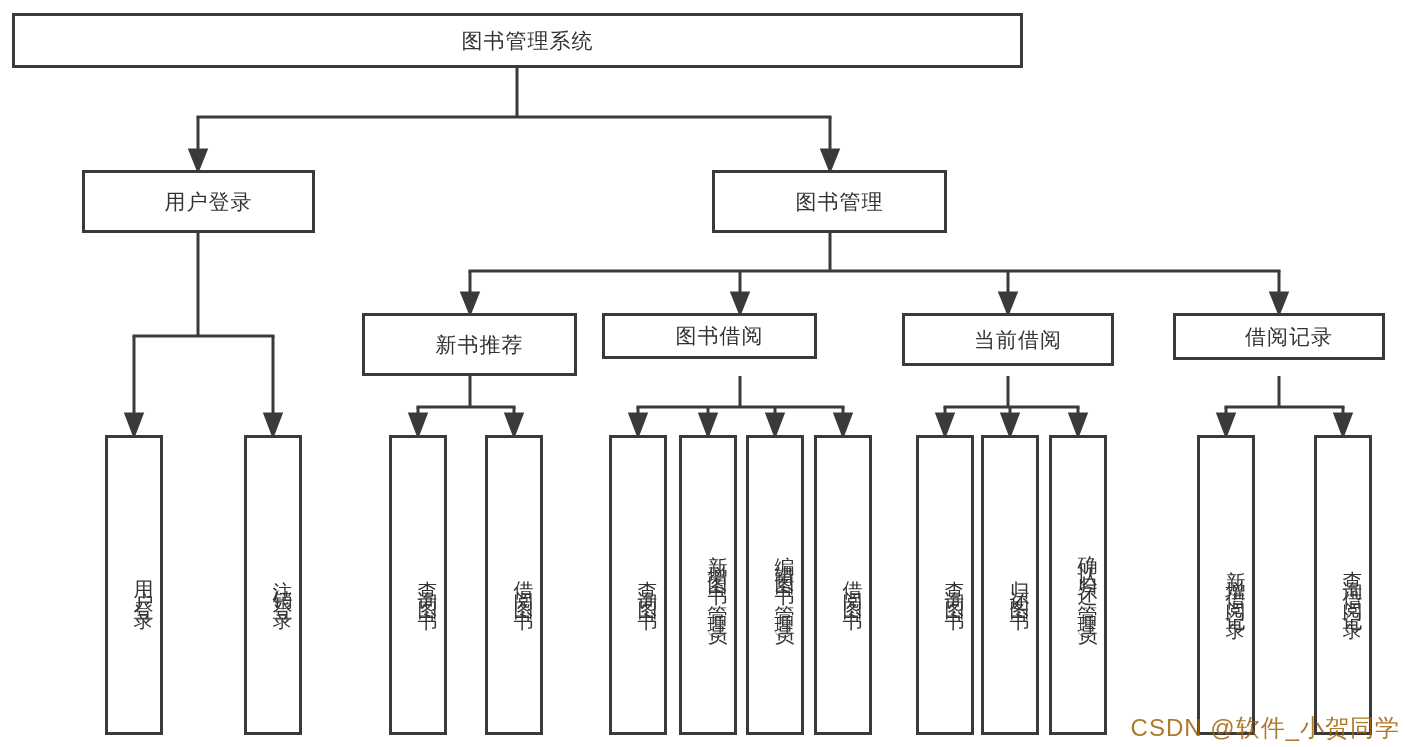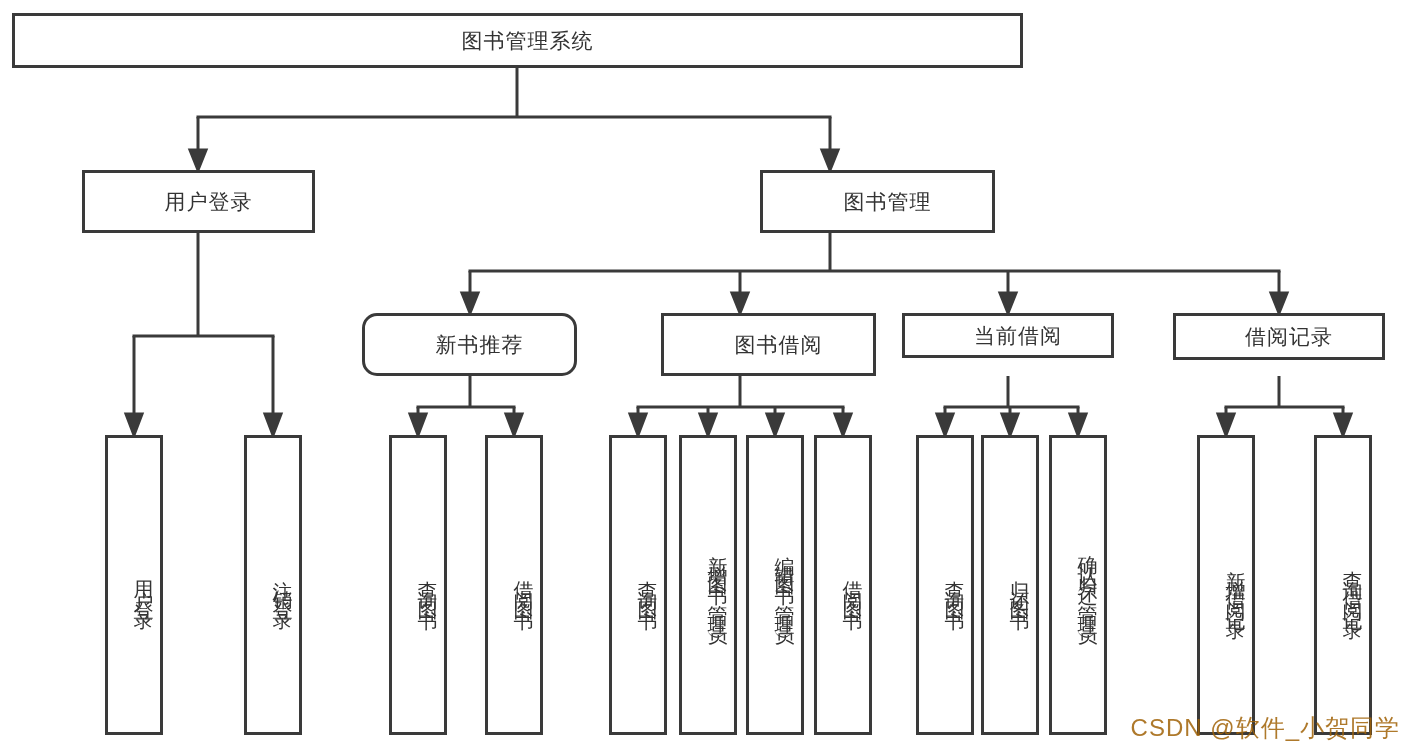--- a/index.html
+++ b/index.html
@@ -129,25 +129,25 @@
         <polygon points="1218,414 1234,414 1226,435"></polygon>
         <line x1="1343" y1="407" x2="1343" y2="416"></line>
         <polygon points="1335,414 1351,414 1343,435"></polygon>
       </g>
     </g>
   </svg>
 
   <div class="box" style="left:12px; top:13px; width:1011px; height:55px;">图书管理系统</div>
 
   <div class="box" style="left:82px; top:170px; width:233px; height:63px;">用户登录</div>
-  <div class="box" style="left:712px; top:170px; width:235px; height:63px;margin-left:48px;">图书管理</div>
+  <div class="box" style="left:712px; top:170px; width:235px; height:63px;">图书管理</div>
 
-  <div class="box" style="left:362px; top:313px; width:215px; height:63px;border-radius:15px;">新书推荐</div>
-  <div class="box" style="left:661px; top:313px; width:215px; height:63px;">图书借阅</div>
-  <div class="box" style="left:902px; top:313px; width:212px; height:45px;">当前借阅</div>
+  <div class="box" style="left:362px; top:313px; width:215px; height:63px;">新书推荐</div>
+  <div class="box" style="left:602px; top:313px; width:215px; height:46px;">图书借阅</div>
+  <div class="box" style="left:902px; top:313px; width:212px; height:53px;">当前借阅</div>
   <div class="box" style="left:1173px; top:313px; width:212px; height:47px;">借阅记录</div>
 
   <div class="box vbox" style="left:105px; top:435px; width:58px; height:300px;">用户登录</div>
   <div class="box vbox" style="left:244px; top:435px; width:58px; height:300px;">注销登录</div>
 
   <div class="box vbox" style="left:389px; top:435px; width:58px; height:300px;">查询图书</div>
   <div class="box vbox" style="left:485px; top:435px; width:58px; height:300px;">借阅图书</div>
 
   <div class="box vbox" style="left:609px; top:435px; width:58px; height:300px;">查询图书</div>
   <div class="box vbox" style="left:679px; top:435px; width:58px; height:300px;">新增图书（管理员）</div>

